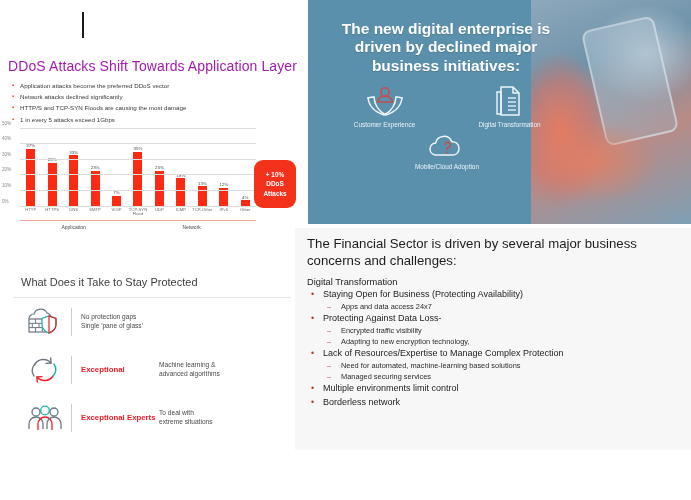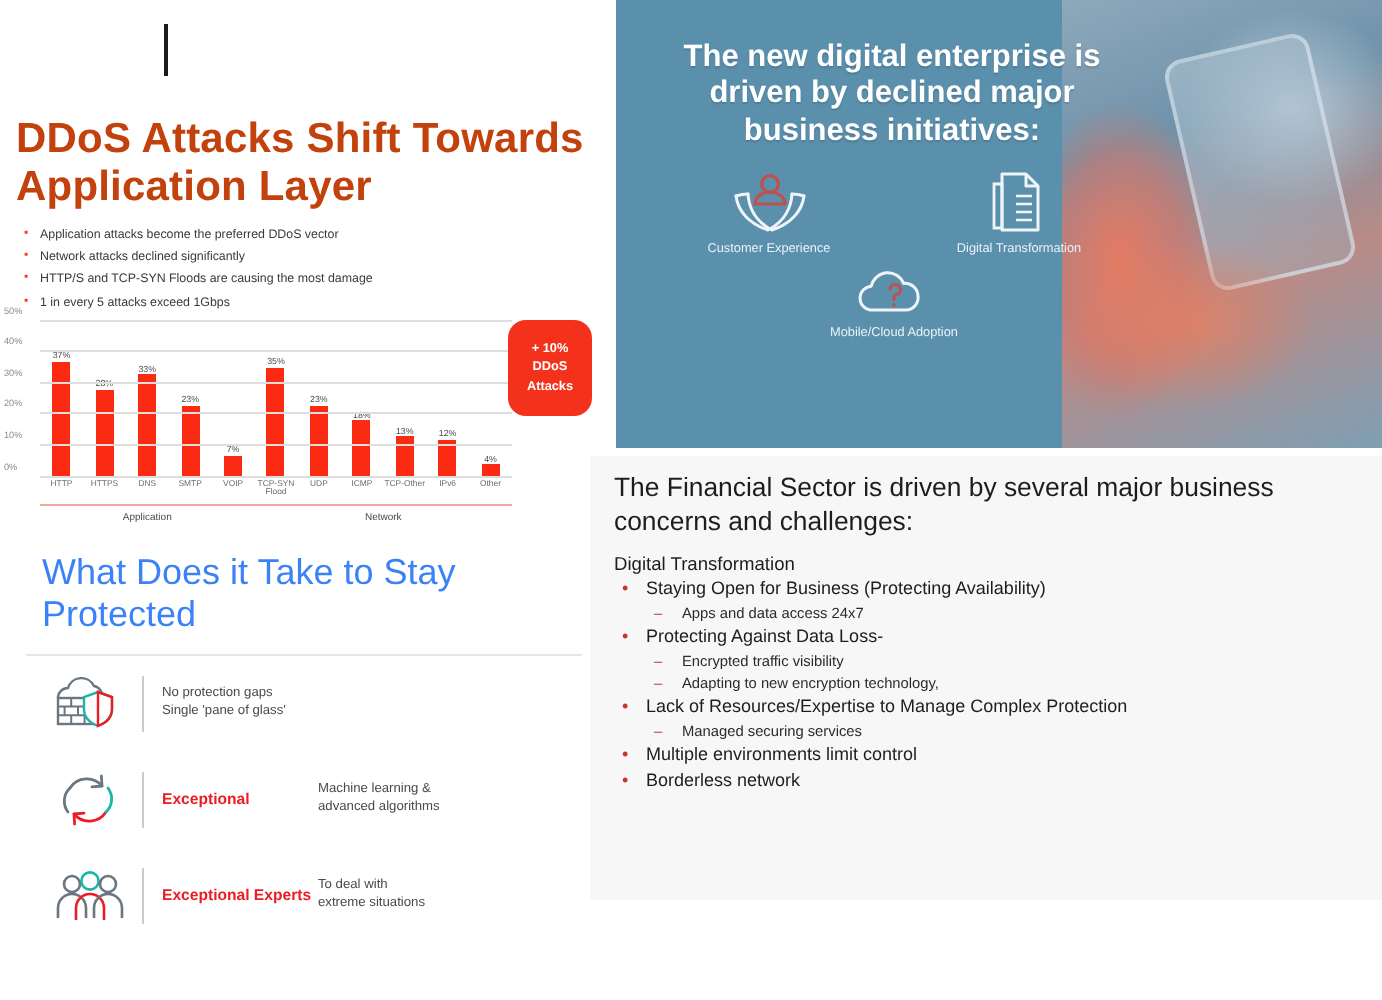--- a/index.html
+++ b/index.html
@@ -11,21 +11,21 @@
   }
   #stage { position: relative; width: 691px; height: 500px; background:#fff; }
 
   
   .slide-ddos {
     position: absolute; left: 0; top: 48px; width: 300px; height: 200px;
     background: #ffffff;
     box-shadow: 0 0 0 0 rgba(0,0,0,0);
   }
   .ddos-title {
-    font-size: 21px; color: #c2410c; font-weight: 700;
+    font-size: 14px; color: #a21caf; font-weight: 400;
     padding: 10px 0 4px 8px; letter-spacing: .1px;
   }
   .ddos-bullets { list-style: none; padding: 2px 0 0 12px; }
   .ddos-bullets li {
     font-size: 6.2px; color: #3a3a3a; line-height: 1.0; padding: 2.6px 0 2.6px 8px;
     position: relative;
   }
   .ddos-bullets li:before {
     content: "\25AA"; color: #ff3b21; position: absolute; left: 0; top: 1.5px; font-size: 6px;
   }
@@ -86,21 +86,21 @@
   .icon-cell { text-align: center; width: 112px; }
   .icon-cell .ilabel { font-size: 6.4px; color: #eaf2f7; margin-top: 3px; }
   .icon-cell svg { display: block; margin: 0 auto; }
   .icon-row2 { display: flex; justify-content: center; margin-top: 6px; }
 
   
   .slide-prot {
     position: absolute; left: 13px; top: 268px; width: 278px; height: 180px;
     background: #ffffff;
   }
-  .prot-title { font-size: 18px; color: #3b82f6; padding: 8px 0 0 8px; }
+  .prot-title { font-size: 11px; color: #404040; padding: 8px 0 0 8px; }
   .prot-rule { height: 1px; background: #e6e6e6; margin: 9px 0 0 0; }
   .prot-row { display: flex; align-items: center; padding: 9px 0 9px 10px; }
   .prot-ico { width: 44px; display: flex; justify-content: center; }
   .prot-sep { width: 1px; height: 28px; background: #c9ccd1; margin: 0 9px 0 4px; }
   .prot-head { width: 78px; color: #ed1c24; font-size: 7.8px; font-weight: 700; line-height: 1.28; }
   .prot-desc { font-size: 6.6px; color: #4a4a4a; line-height: 1.35; }
 
   
   .slide-fin {
     position: absolute; left: 295px; top: 228px; width: 396px; height: 222px;
@@ -356,19 +356,20 @@
   <div class="slide-fin">
     <div class="fin-title">The Financial Sector is driven by several major business concerns and challenges:</div>
     <div class="fin-body" id="finBody">
         <div class="fin-h">Digital Transformation</div>
         <div class="fin-l1">Staying Open for Business (Protecting Availability)</div>
         <div class="fin-l2">Apps and data access 24x7</div>
         <div class="fin-l1">Protecting Against Data Loss-</div>
         <div class="fin-l2">Encrypted traffic visibility</div>
         <div class="fin-l2">Adapting to new encryption technology,</div>
         <div class="fin-l1">Lack of Resources/Expertise to Manage Complex Protection</div>
+        <div class="fin-l2">Need for automated, machine-learning based solutions</div>
         <div class="fin-l2">Managed securing services</div>
         <div class="fin-l1">Multiple environments limit control</div>
         <div class="fin-l1">Borderless network</div>
       </div>
   </div>
 
 </div>
 
 </body></html>

